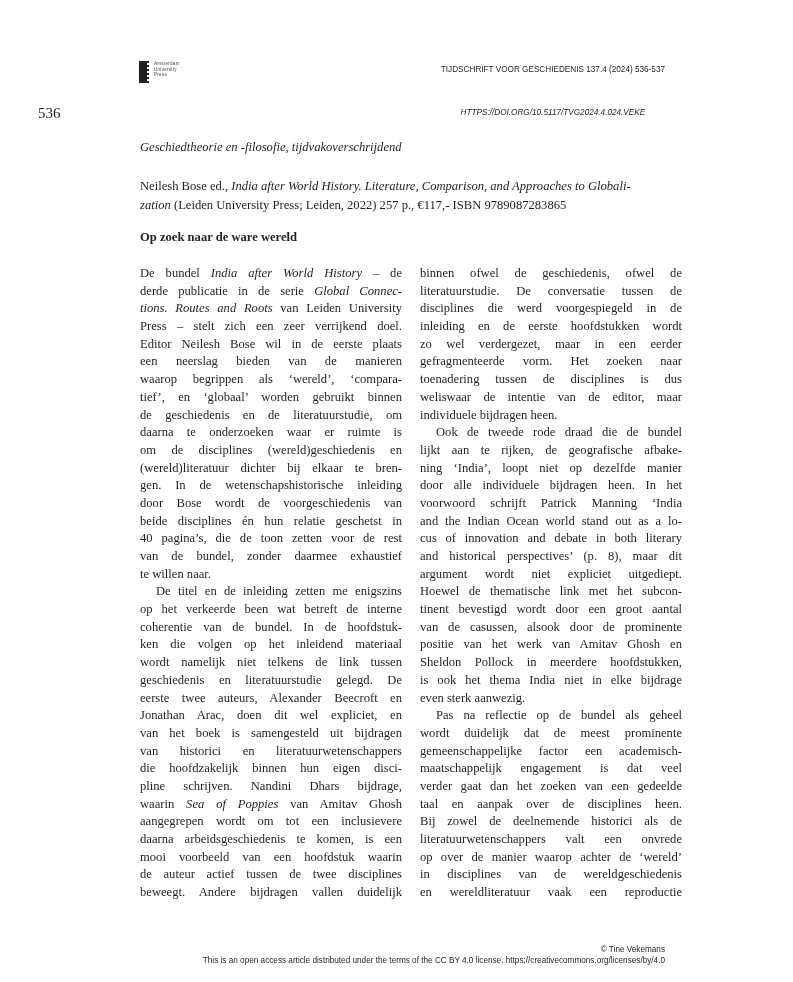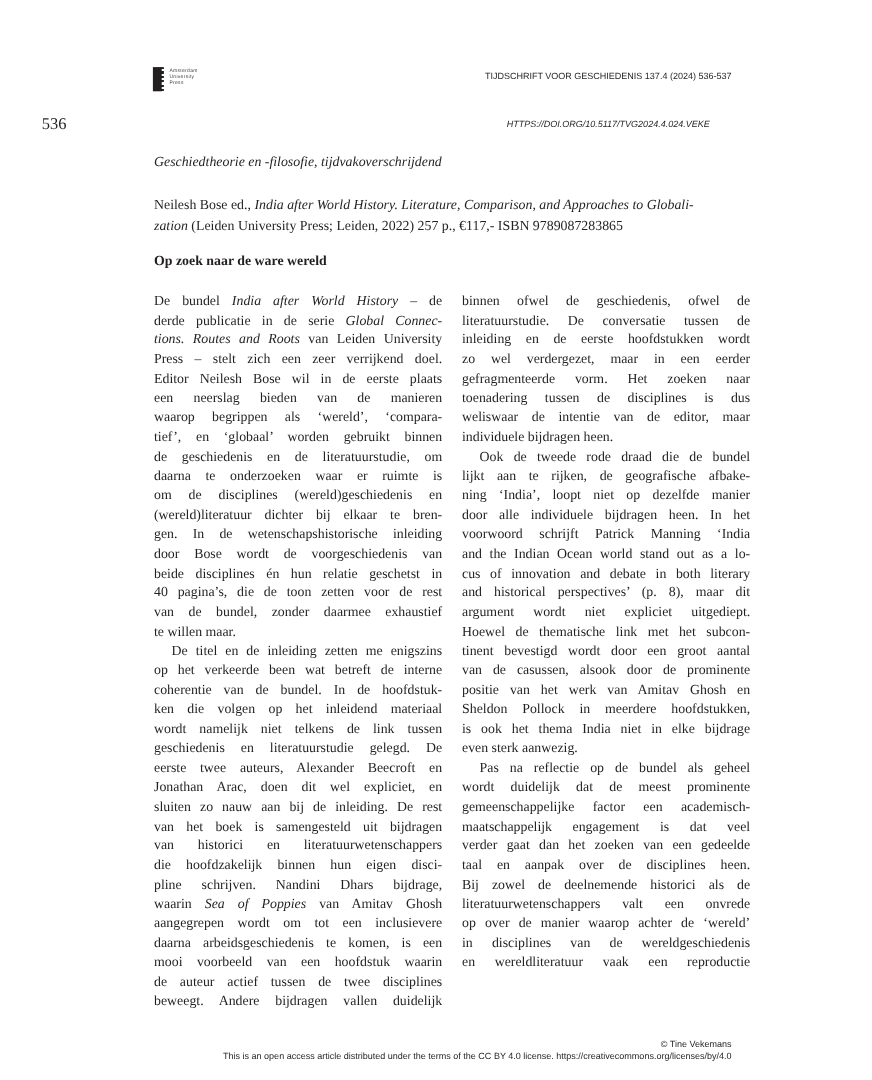--- a/index.html
+++ b/index.html
@@ -63,44 +63,44 @@
     <span class="line"><span>tief’, en ‘globaal’ worden gebruikt binnen</span></span>
     <span class="line"><span>de geschiedenis en de literatuurstudie, om</span></span>
     <span class="line"><span>daarna te onderzoeken waar er ruimte is</span></span>
     <span class="line"><span>om de disciplines (wereld)geschiedenis en</span></span>
     <span class="line"><span>(wereld)literatuur dichter bij elkaar te bren-</span></span>
     <span class="line"><span>gen. In de wetenschapshistorische inleiding</span></span>
     <span class="line"><span>door Bose wordt de voorgeschiedenis van</span></span>
     <span class="line"><span>beide disciplines én hun relatie geschetst in</span></span>
     <span class="line"><span>40 pagina’s, die de toon zetten voor de rest</span></span>
     <span class="line"><span>van de bundel, zonder daarmee exhaustief</span></span>
-    <span class="line last"><span>te willen maar.</span></span>
+    <span class="line last"><span>te willen naar.</span></span>
     <span class="line indent"><span>De titel en de inleiding zetten me enigszins</span></span>
     <span class="line"><span>op het verkeerde been wat betreft de interne</span></span>
     <span class="line"><span>coherentie van de bundel. In de hoofdstuk-</span></span>
     <span class="line"><span>ken die volgen op het inleidend materiaal</span></span>
     <span class="line"><span>wordt namelijk niet telkens de link tussen</span></span>
     <span class="line"><span>geschiedenis en literatuurstudie gelegd. De</span></span>
     <span class="line"><span>eerste twee auteurs, Alexander Beecroft en</span></span>
     <span class="line"><span>Jonathan Arac, doen dit wel expliciet, en</span></span>
-    <span class="line"><span>sluiten zo nauw aan bij de inleiding. De rest</span></span>
     <span class="line"><span>van het boek is samengesteld uit bijdragen</span></span>
     <span class="line"><span>van historici en literatuurwetenschappers</span></span>
     <span class="line"><span>die hoofdzakelijk binnen hun eigen disci-</span></span>
     <span class="line"><span>pline schrijven. Nandini Dhars bijdrage,</span></span>
     <span class="line"><span>waarin </span><i>Sea of Poppies</i><span> van Amitav Ghosh</span></span>
     <span class="line"><span>aangegrepen wordt om tot een inclusievere</span></span>
     <span class="line"><span>daarna arbeidsgeschiedenis te komen, is een</span></span>
     <span class="line"><span>mooi voorbeeld van een hoofdstuk waarin</span></span>
     <span class="line"><span>de auteur actief tussen de twee disciplines</span></span>
     <span class="line"><span>beweegt. Andere bijdragen vallen duidelijk</span></span>
   </div>
 <div class="col right serif" id="col-right">
     <span class="line"><span>binnen ofwel de geschiedenis, ofwel de</span></span>
     <span class="line"><span>literatuurstudie. De conversatie tussen de</span></span>
+    <span class="line"><span>disciplines die werd voorgespiegeld in de</span></span>
     <span class="line"><span>inleiding en de eerste hoofdstukken wordt</span></span>
     <span class="line"><span>zo wel verdergezet, maar in een eerder</span></span>
     <span class="line"><span>gefragmenteerde vorm. Het zoeken naar</span></span>
     <span class="line"><span>toenadering tussen de disciplines is dus</span></span>
     <span class="line"><span>weliswaar de intentie van de editor, maar</span></span>
     <span class="line last"><span>individuele bijdragen heen.</span></span>
     <span class="line indent"><span>Ook de tweede rode draad die de bundel</span></span>
     <span class="line"><span>lijkt aan te rijken, de geografische afbake-</span></span>
     <span class="line"><span>ning ‘India’, loopt niet op dezelfde manier</span></span>
     <span class="line"><span>door alle individuele bijdragen heen. In het</span></span>

